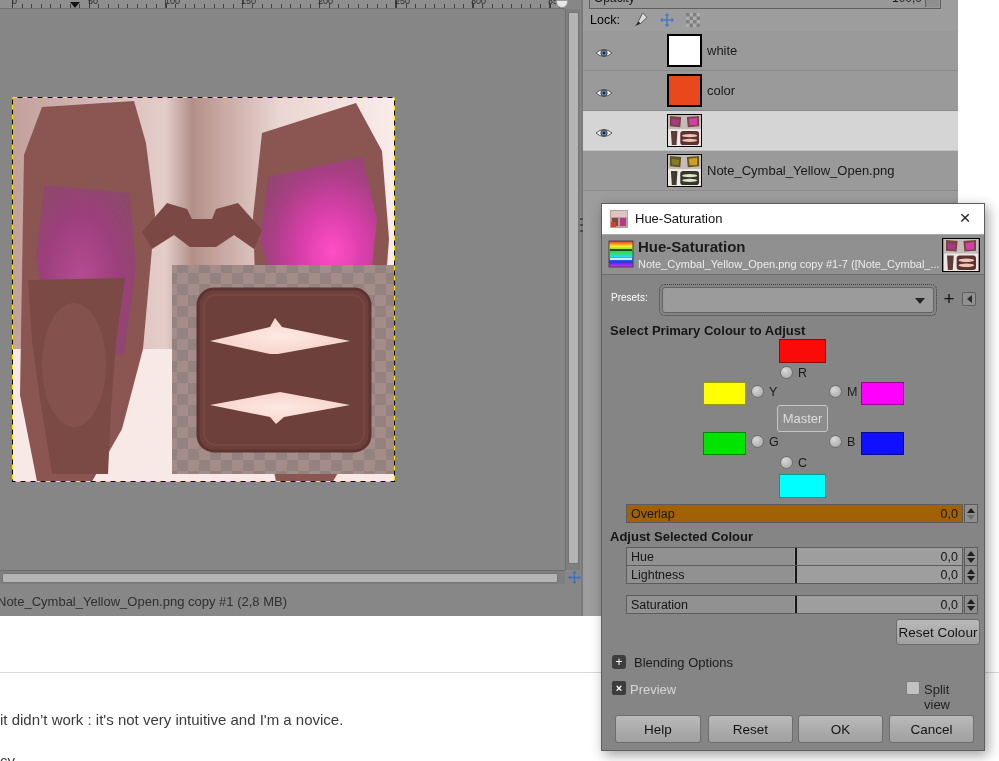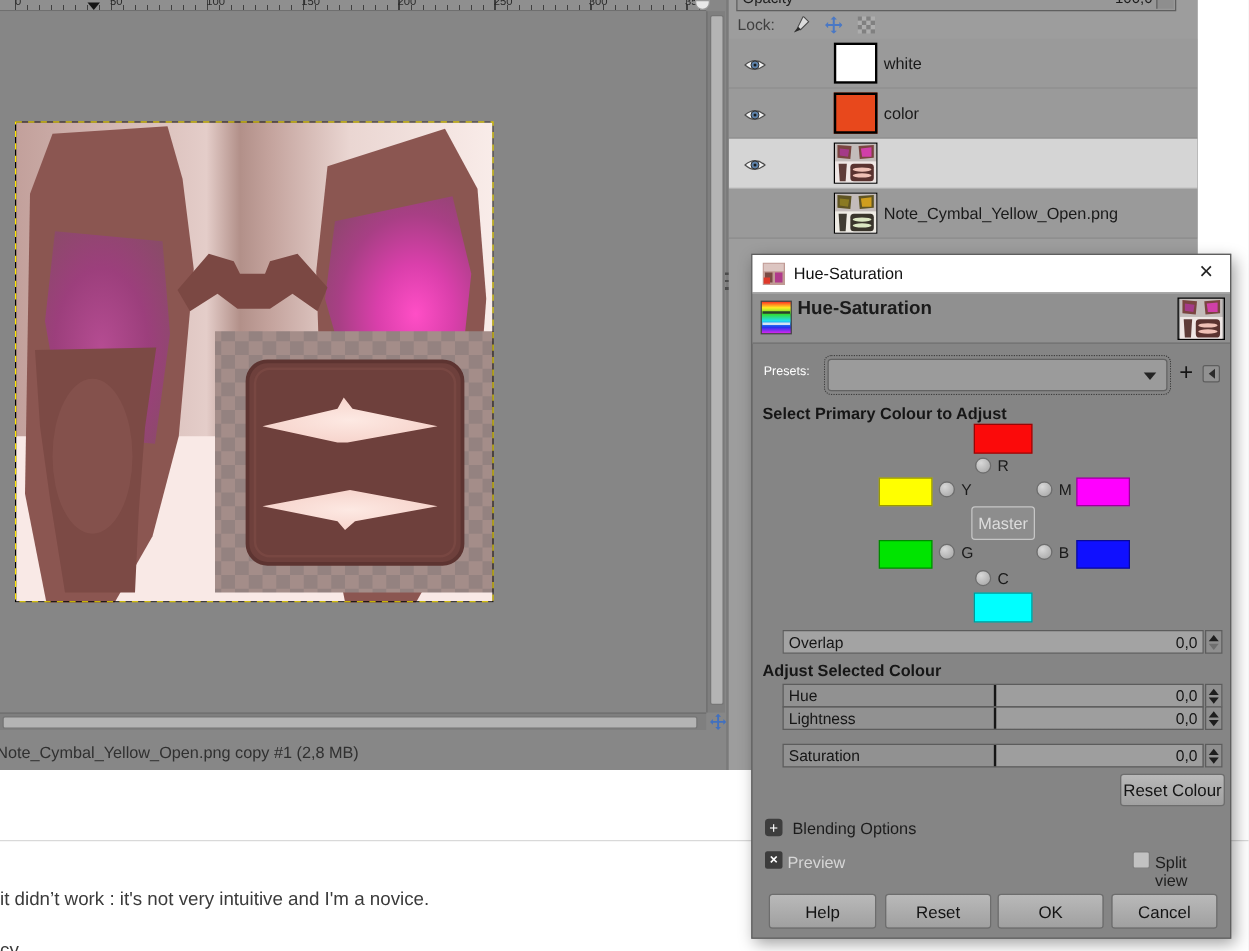--- a/index.html
+++ b/index.html
@@ -53,21 +53,21 @@
            background:repeating-linear-gradient(to bottom,#4c4c4c 0 2px, transparent 2px 6px); }
 
   
   #dock { position:absolute; left:583px; top:0; width:375px; height:616px; background:#9d9d9d; overflow:hidden; }
   #opacity-row { position:absolute; left:6px; top:-13px; width:352px; height:22px; background:#989898;
            border:1px solid #5f5f5f; font-size:12px; color:#1c1c1c; }
   #opacity-row .lbl { position:absolute; left:4px; top:3px; }
   #opacity-row .val { position:absolute; right:18px; top:3px; }
   #opacity-spin { position:absolute; right:1px; top:1px; width:14px; height:18px; background:#8e8e8e; border-left:1px solid #5f5f5f; }
   #lock-row { position:absolute; left:7px; top:10px; height:20px; display:flex; align-items:center; gap:12px; }
-  #lock-row .lock-lbl { font-size:12.5px; color:#404040; margin-right:2px; }
+  #lock-row .lock-lbl { font-size:12.5px; color:#000000; margin-right:2px; }
   .lock-icon { width:14px; height:14px; display:inline-flex; }
 
   #layers-list { position:absolute; left:0; top:31px; width:375px; }
   .layer-row { position:relative; width:375px; height:40px; background:#9a9a9a; border-bottom:1px solid rgba(0,0,0,.10); }
   .layer-row.selected { background:#d5d5d5; }
   .layer-eye { position:absolute; left:12px; top:14px; width:18px; height:12px; }
   .layer-thumb { position:absolute; left:84px; top:3px; width:35px; height:33px; background:#fff; border:2px solid #000; }
   .layer-thumb.img { border-width:1px; }
   .layer-name { position:absolute; left:124px; top:12px; font-size:13px; color:#1a1a1a; white-space:nowrap; }
 
@@ -109,21 +109,21 @@
            background:radial-gradient(circle at 35% 30%, #d8d8d8, #a2a2a2); border:1px solid #6d6d6d; }
   .radio-lbl { position:absolute; font-size:12.5px; color:#1a1a1a; }
   #master-btn { position:absolute; left:175px; top:201px; width:51px; height:27px; background:#8d8d8d;
            border:1px solid #c6c6c6; border-radius:3px; color:#dcdcdc; font-size:13px;
            display:flex; align-items:center; justify-content:center; }
 
   .slider-row { position:absolute; left:24px; width:350px; height:19px; }
   .slider-track { position:absolute; left:0; top:0; width:337px; height:19px;
            background:linear-gradient(to right,#919191 0 50%, #9e9e9e 50% 100%);
            border:1px solid #5c5c5c; overflow:hidden; }
-  .slider-track.noline { background:#a3a3a3;padding-left:41px; }
+  .slider-track.noline { background:#a16207;padding-left:41px; }
   .slider-track .s-lbl { position:absolute; left:4px; top:2px; font-size:12.5px; color:#161616; }
   .slider-track .s-val { position:absolute; right:4px; top:2px; font-size:12.5px; color:#161616; }
   .slider-track .mid { position:absolute; left:50%; top:0; width:2px; height:19px; background:#161616; }
   .spin { position:absolute; left:338px; top:0; width:14px; height:19px; background:#8f8f8f;
            border:1px solid #5c5c5c; display:flex; flex-direction:column; align-items:center; justify-content:center; gap:2px; }
   .spin .up { width:0; height:0; border-left:4px solid transparent; border-right:4px solid transparent; border-bottom:5px solid #1e1e1e; }
   .spin .dn { width:0; height:0; border-left:4px solid transparent; border-right:4px solid transparent; border-top:5px solid #1e1e1e; }
   .spin.dim .dn { border-top-color:#6f6f6f; }
 
   #overlap-row { top:300px; }
@@ -396,20 +396,21 @@
               <stop offset="0.8" stop-color="#2233ee"></stop>
                 <stop offset="1" stop-color="#ee22ee"></stop>
             </linearGradient>
           </defs>
           <rect x="1" y="1" width="24" height="26" fill="url(#rainbow)" stroke="#444" stroke-width="1"></rect>
           <rect x="2" y="9" width="22" height="2" fill="#20242c" opacity="0.85"></rect>
           <rect x="2" y="18" width="22" height="2" fill="#e8ecf4" opacity="0.9"></rect>
         </svg>
       </span>
       <span id="dlg-header-title">Hue-Saturation</span>
+      <span id="dlg-header-sub">Note_Cymbal_Yellow_Open.png copy #1-7 ([Note_Cymbal_...</span>
       <div id="dlg-header-thumb">
         <svg width="36" height="32" viewBox="0 0 35 33">
           <rect width="35" height="33" fill="#c3bcba"></rect>
           <path d="M2,1 L14,2 L13,13 L2,12 Z" fill="#7a4540"></path>
           <path d="M4,4 L12,5 L11,11 L4,10 Z" fill="#a43a88"></path>
           <path d="M20,2 L33,1 L33,12 L21,13 Z" fill="#7a4540"></path>
           <path d="M22,4 L31,3 L31,11 L23,11 Z" fill="#d13fa8"></path>
           <rect x="0" y="15" width="35" height="18" fill="#efe7e5"></rect>
           <path d="M3,17 L10,17 L9,32 L4,32 Z" fill="#5e3c38"></path>
           <rect x="13" y="17" width="20" height="15" rx="3" fill="#5a3330"></rect>

